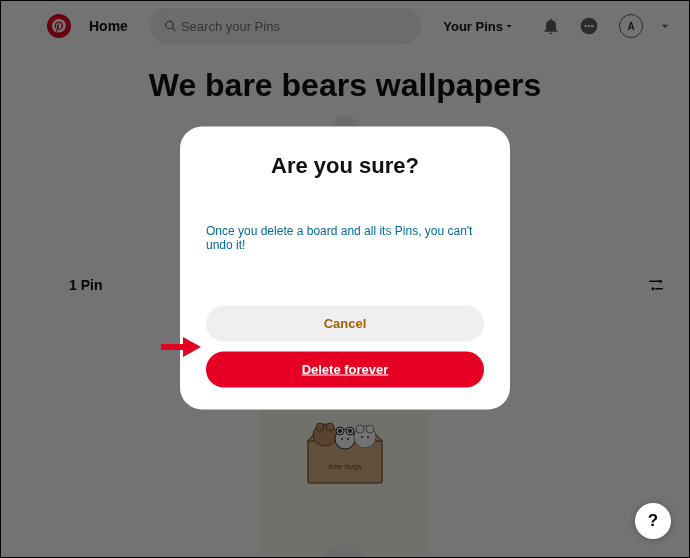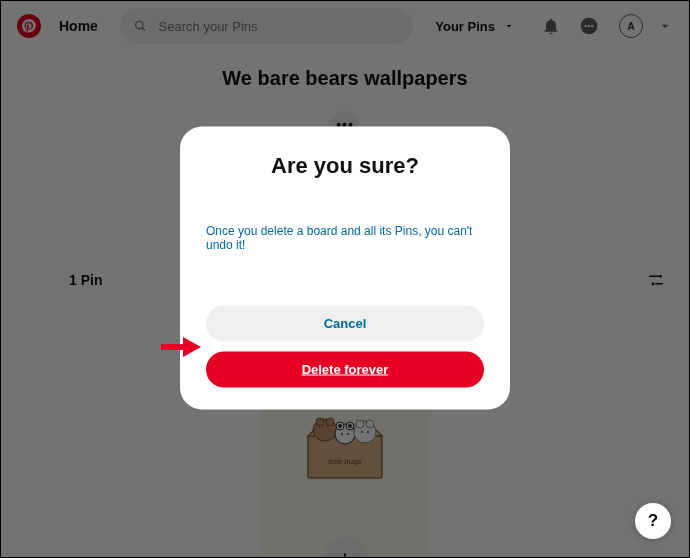--- a/index.html
+++ b/index.html
@@ -11,20 +11,21 @@
       position: relative;
       overflow: hidden;
       border: 1px solid #000;
     }
     .header {
       height: 50px;
       display: flex;
       align-items: center;
       padding: 0 16px;
       gap: 10px;
+      margin-left: 30px;
     }
     .logo {
       width: 24px;
       height: 24px;
       background: #e60023;
       border-radius: 50%;
       display: flex;
       align-items: center;
       justify-content: center;
       color: #fff;
@@ -38,21 +39,21 @@
       padding: 0 8px;
     }
     .search {
       flex: 1;
       background: #efefef;
       border-radius: 24px;
       height: 36px;
       display: flex;
       align-items: center;
       padding: 0 14px;
-      gap: 12px;
+      gap: 4px;
       margin: 0 4px;
     }
     .search input {
       border: none;
       background: transparent;
       outline: none;
       font-size: 13px;
       color: #5f5f5f;
       width: 100%;
     }
@@ -60,21 +61,21 @@
       width: 14px;
       height: 14px;
       color: #5f5f5f;
     }
     .your-pins {
       display: flex;
       align-items: center;
       font-size: 13px;
       font-weight: 700;
       color: #111;
-      gap: 8px;
+      gap: 0;
       padding: 0 8px;
     }
     .header-icon {
       width: 20px;
       height: 20px;
       color: #5f5f5f;
       margin-left: 8px;
     }
     .avatar {
       width: 24px;
@@ -87,24 +88,24 @@
       font-size: 10px;
       font-weight: 600;
       color: #333;
       margin-left: 10px;
     }
     .board {
       text-align: center;
       padding-top: 16px;
     }
     .board-title {
-      font-size: 20px;
-      font-weight: 700;
-      color: #111;
-      margin-bottom: 21px;
+      font-size: 32px;
+      font-weight: 700;
+      color: #111;
+      margin-bottom: 12px;
     }
     .more-btn {
       width: 28px;
       height: 28px;
       border-radius: 50%;
       background: #efefef;
       display: inline-flex;
       align-items: center;
       justify-content: center;
       font-weight: bold;
@@ -242,21 +243,21 @@
       height: 36px;
       border-radius: 20px;
       border: none;
       font-size: 13px;
       font-weight: 700;
       cursor: pointer;
       margin-top: 10px;
     }
     .btn-cancel {
       background: #efefef;
-      color: #0369a1;
+      color: #a16207;
       margin-top: 20px;
     }
     .btn-delete {
       background: #e60023;
       color: #fff;
       text-decoration: underline;
     }
     .arrow {
       position: absolute;
       left: 160px;

